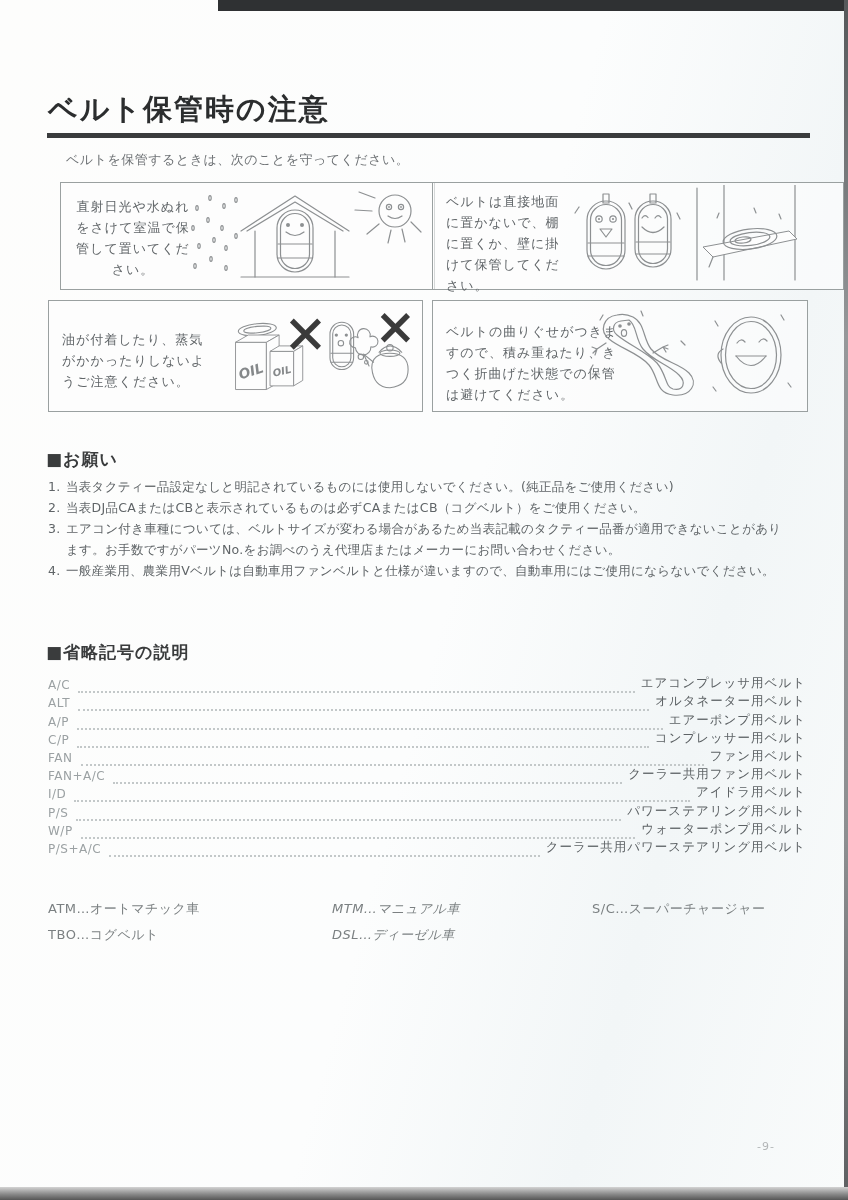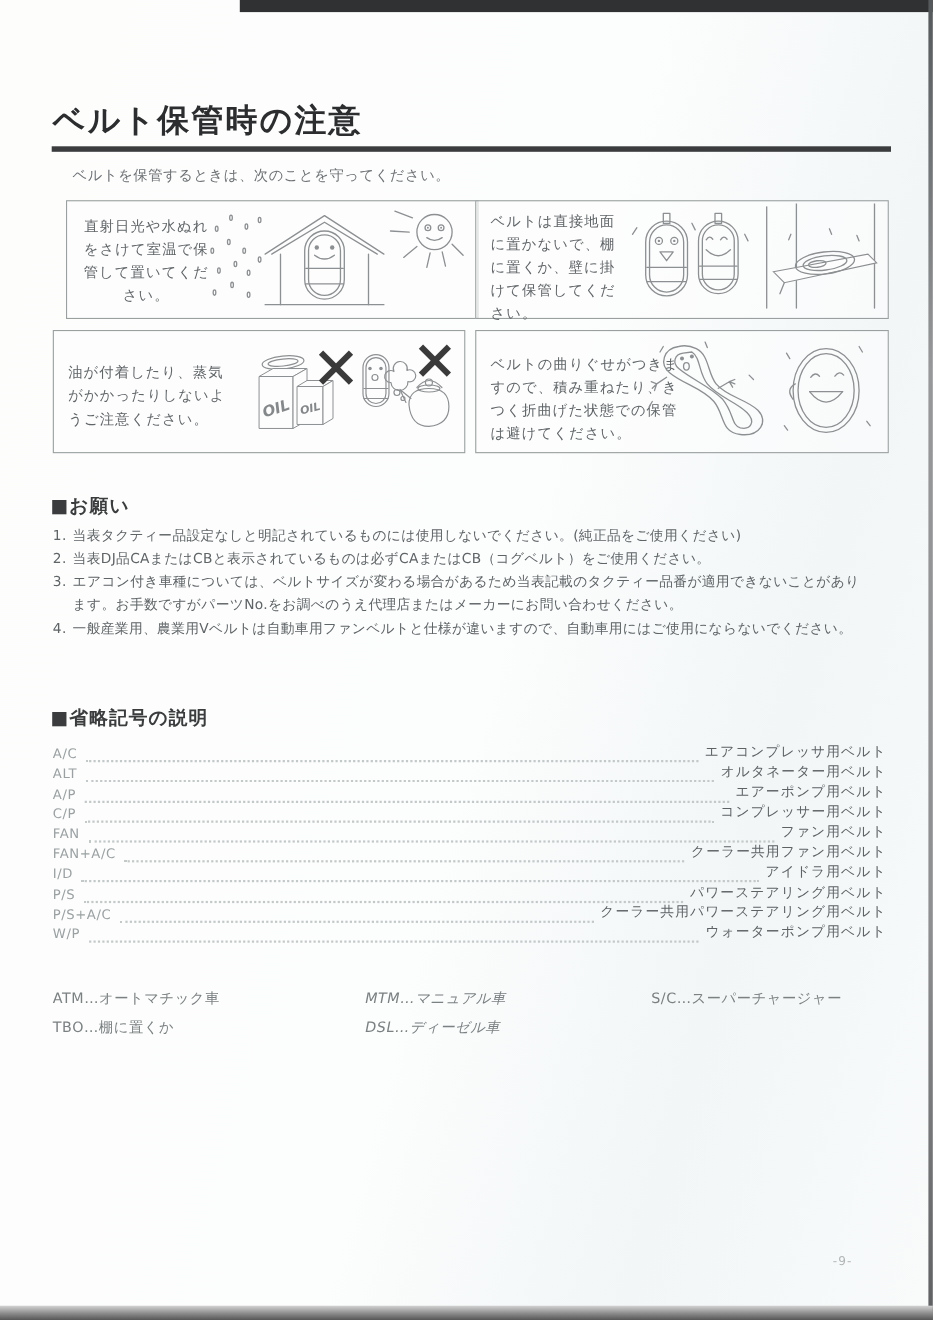--- a/index.html
+++ b/index.html
@@ -111,21 +111,21 @@
         <line x1="192" y1="12" x2="176" y2="6"></line>
         <line x1="189" y1="25" x2="172" y2="24"></line>
         <line x1="196" y1="38" x2="184" y2="48"></line>
         <line x1="208" y1="44" x2="205" y2="57"></line>
         <line x1="219" y1="43" x2="222" y2="56"></line>
         <line x1="228" y1="36" x2="238" y2="46"></line>
       </g>
     </svg>
   </div>
 
-  <div class="pbox" style="left:432px;top:182px;width:374px;height:106px;">
+  <div class="pbox" style="left:432px;top:182px;width:374px;height:106px;padding-left:36px;">
     <div class="pbox-text" style="top:8px;width:118px;">ベルトは直接地面に置かないで、棚に置くか、壁に掛けて保管してください。</div>
     <svg class="art pbox-art" style="left:124px;top:2px;" width="244" height="100" viewBox="0 0 244 100">
 
       <rect x="46" y="9" width="6" height="9"></rect>
       <rect x="30" y="16" width="38" height="68" rx="19"></rect>
       <rect x="33.5" y="19.5" width="31" height="61" rx="15.5"></rect>
       <circle cx="42" cy="34" r="3.2"></circle>
         <circle cx="42" cy="34" r="1.1" class="fillgray"></circle>
       <circle cx="56" cy="34" r="3.2"></circle>
         <circle cx="56" cy="34" r="1.1" class="fillgray"></circle>
@@ -291,34 +291,34 @@
       <span class="ab-code">I/D</span>
       <span class="ab-leader"></span>
       <span class="ab-desc">アイドラ用ベルト</span>
     </div>
     <div class="ab-row">
       <span class="ab-code">P/S</span>
       <span class="ab-leader"></span>
       <span class="ab-desc">パワーステアリング用ベルト</span>
     </div>
     <div class="ab-row">
+      <span class="ab-code">W/P</span>
+      <span class="ab-leader"></span>
+      <span class="ab-desc">ウォーターポンプ用ベルト</span>
+    </div>
+    <div class="ab-row">
       <span class="ab-code">P/S+A/C</span>
       <span class="ab-leader"></span>
       <span class="ab-desc">クーラー共用パワーステアリング用ベルト</span>
-    </div>
-    <div class="ab-row">
-      <span class="ab-code">W/P</span>
-      <span class="ab-leader"></span>
-      <span class="ab-desc">ウォーターポンプ用ベルト</span>
     </div>
   </div>
 
   <div class="vc-col" style="left:48px;">
     <div class="vc-line">ATM…オートマチック車</div>
-    <div class="vc-line">TBO…棚に置くか</div>
+    <div class="vc-line">TBO…コグベルト</div>
   </div>
   <div class="vc-col" style="left:332px;font-style:italic;">
     <div class="vc-line">MTM…マニュアル車</div>
     <div class="vc-line">DSL…ディーゼル車</div>
   </div>
   <div class="vc-col" style="left:592px;">
     <div class="vc-line">S/C…スーパーチャージャー</div>
   </div>
 
   <div class="page-number">-9-</div>

